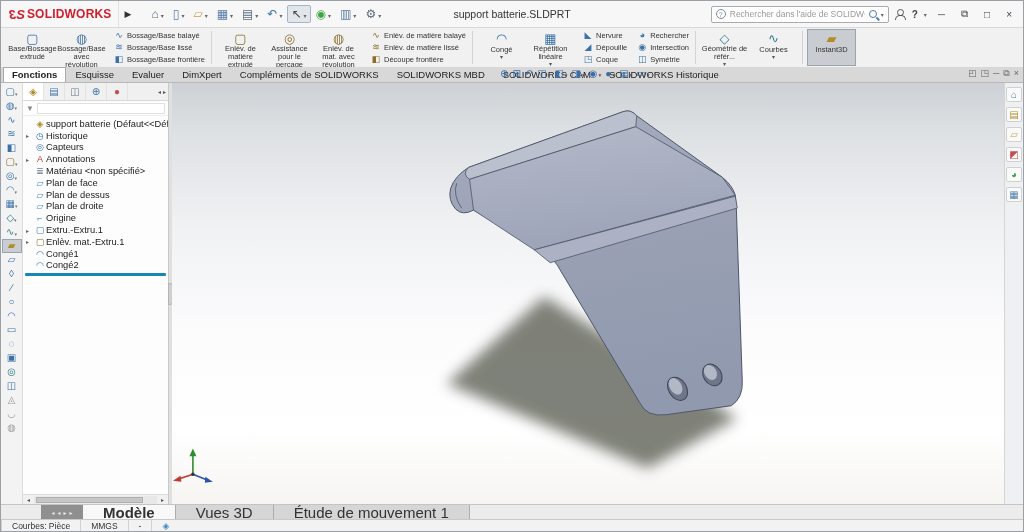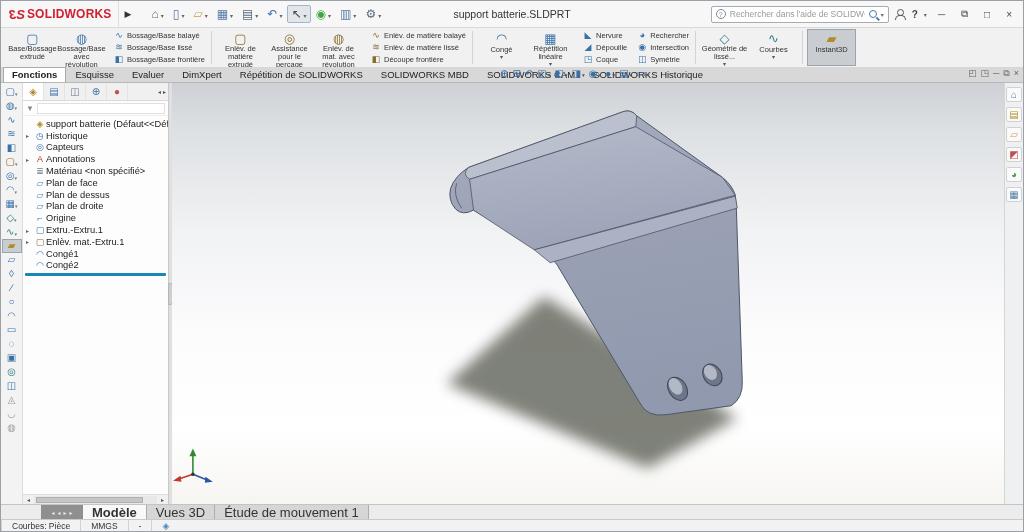--- a/index.html
+++ b/index.html
@@ -94,21 +94,21 @@
   .viewport { flex:1; position:relative; min-width:0;
     background:linear-gradient(180deg,#cdd1d5 0%,#dee1e4 12%,#f1f2f4 35%,#fcfcfd 60%,#ffffff 82%,#f6f5f2 100%); }
   .model-svg { position:absolute; inset:0; width:100%; height:100%; }
 
   .taskpane { width:19px; background:#eef0f2; border-left:1px solid #d5d5d5; display:flex; flex-direction:column; align-items:center; padding-top:4px; gap:5px; flex:none; }
   .tp-btn { width:16px; height:15px; display:flex; align-items:center; justify-content:center; font-size:10px; border:1px solid #d0d0d0; background:#fafafa; border-radius:2px; cursor:default; }
 
   
   .bottom-tabs { height:15px; background:#ececec; border-top:1px solid #c4c4c4; display:flex; align-items:stretch; padding-left:40px; flex:none; }
   .tabnav { width:42px; background:#8f8f8f; display:flex; align-items:center; justify-content:center; gap:3px; color:#e8e8e8; font-size:6px; }
-  .mtab { display:flex; align-items:center; padding:0 9px; font-size:13px; color:#333; background:#d6d6d6; border-right:1px solid #adadad; cursor:default; white-space:nowrap; }
+  .mtab { display:flex; align-items:center; padding:0 20px; font-size:15px; color:#333; background:#d6d6d6; border-right:1px solid #adadad; cursor:default; white-space:nowrap; }
   .mtab.active { background:#f8f8f8; font-weight:bold; }
 
   
   .statusbar { height:12px; background:#f2f2f2; border-top:1px solid #c9c9c9; display:flex; align-items:center; font-size:8.5px; color:#333; flex:none; }
   .sb-left { padding-left:4px; flex:1; white-space:nowrap; }
   .sb-cell { border-left:1px solid #d2d2d2; padding:0 10px; height:100%; display:flex; align-items:center; white-space:nowrap; }
   .sb-icon { font-size:9px; color:#4a8bc4; }
 </style>
 </head>
 <body>
@@ -316,21 +316,21 @@
           <span class="sic" style="color: rgb(58, 114, 168);">◫</span>
           <span class="slbl">Symétrie</span>
         </div>
 
     </div>
     <div class="rsep"></div>
     <div class="rgroup">
 
         <div class="rbig">
           <span class="ric" style="color: rgb(46, 125, 140);">◇</span>
-          <span class="rlbl">Géométrie de lissé...</span>
+          <span class="rlbl">Géométrie de référ...</span>
           <span class="dd-arrow show">▾</span>
         </div>
 
         <div class="rbig">
           <span class="ric" style="color: rgb(46, 125, 140);">∿</span>
           <span class="rlbl">Courbes</span>
           <span class="dd-arrow show">▾</span>
         </div>
 
     </div>
@@ -350,21 +350,21 @@
     <div class="ctabs">
 
         <span class="ctab active">Fonctions</span>
 
         <span class="ctab">Esquisse</span>
 
         <span class="ctab">Evaluer</span>
 
         <span class="ctab">DimXpert</span>
 
-        <span class="ctab">Répétition de SOLIDWORKS</span>
+        <span class="ctab">Compléments de SOLIDWORKS</span>
 
         <span class="ctab">SOLIDWORKS MBD</span>
 
         <span class="ctab">SOLIDWORKS CAM</span>
 
         <span class="ctab">SOLIDWORKS Historique</span>
 
     </div>
     <div class="headsup">
 

